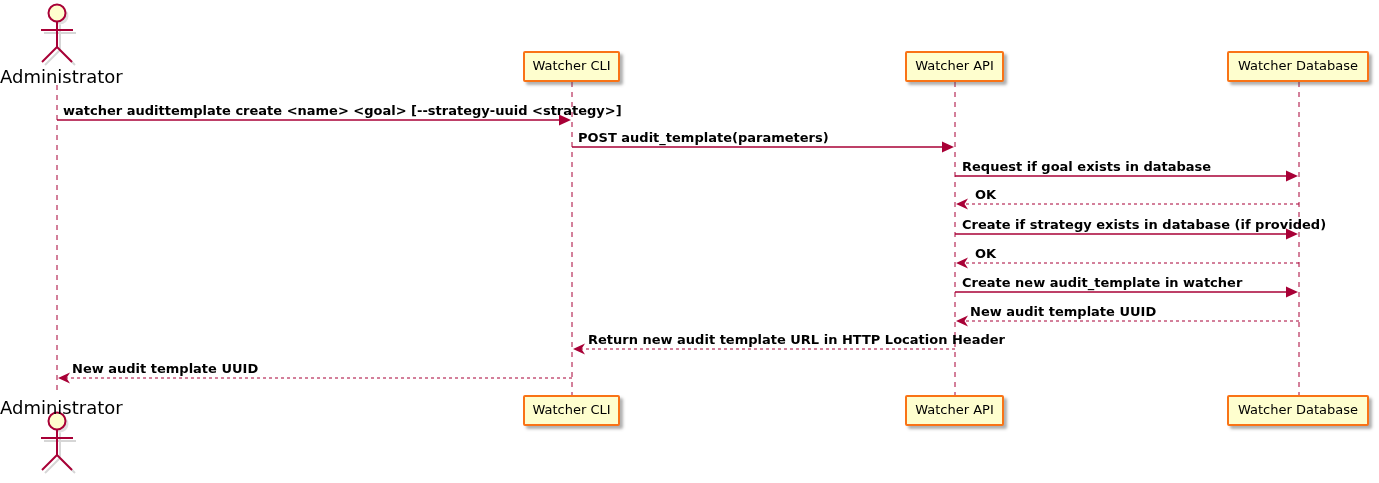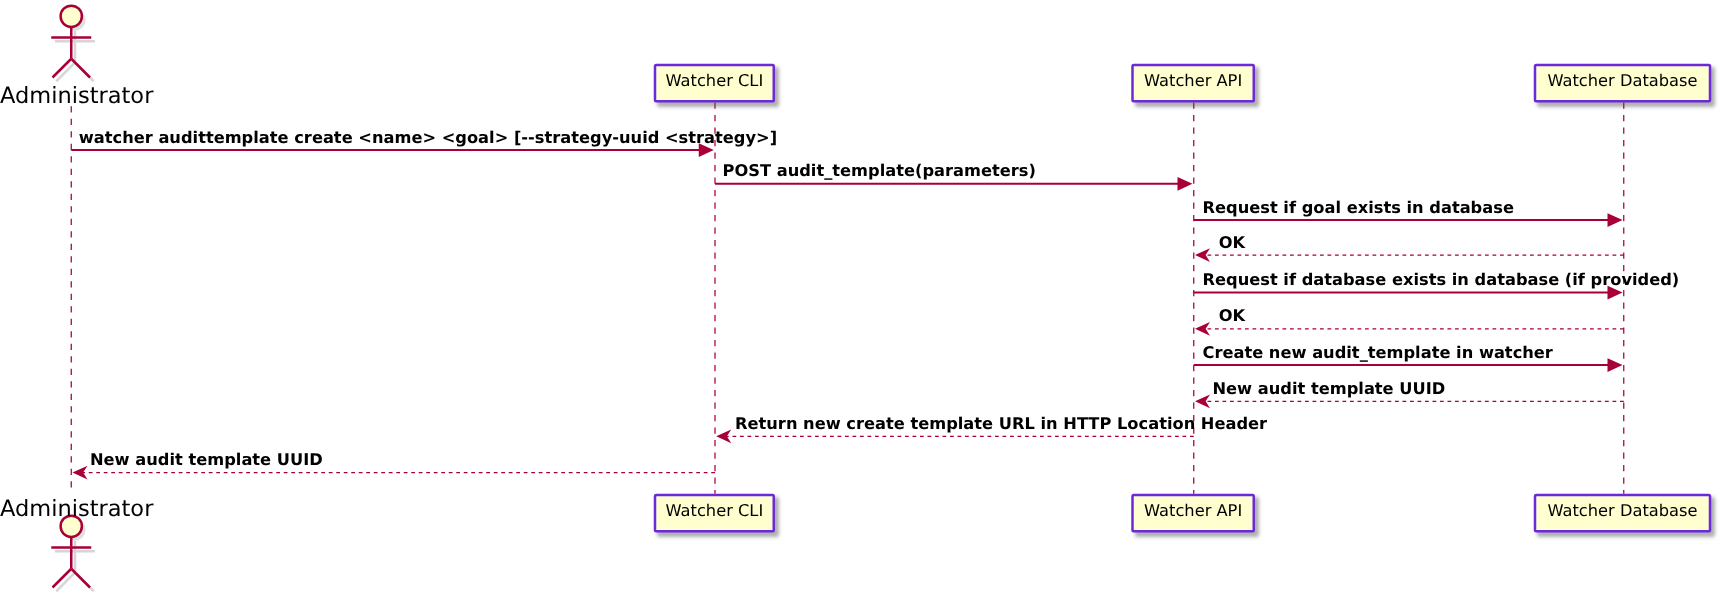--- a/index.html
+++ b/index.html
@@ -11,21 +11,21 @@
     font-family: "DejaVu Sans", "Liberation Sans", sans-serif;
     color: #000000;
     overflow: hidden;
   }
   svg.layer { position: absolute; left: 0; top: 0; }
   .participant {
     position: absolute;
     box-sizing: border-box;
     height: 31px;
     background: #FEFECE;
-    border: 2px solid #6d28d9;
+    border: 2px solid #f97316;
     border-radius: 2px;
     box-shadow: 3px 3px 3px rgba(80,80,80,0.45);
     text-align: center;
     font-size: 13px;
     line-height: 26px;
     white-space: nowrap;
     overflow: hidden;
   }
   .actor-label {
     position: absolute;
@@ -124,20 +124,20 @@
   <div class="participant" style="left:1227px; top:51px; width:142px;">Watcher Database</div>
 
   <div class="participant" style="left:523px;  top:395px; width:97px;">Watcher CLI</div>
   <div class="participant" style="left:905px;  top:395px; width:99px;">Watcher API</div>
   <div class="participant" style="left:1227px; top:395px; width:142px;">Watcher Database</div>
 
   <div class="msg-label" style="left:63px;  top:103px;">watcher audittemplate create &lt;name&gt; &lt;goal&gt; [--strategy-uuid &lt;strategy&gt;]</div>
   <div class="msg-label" style="left:578px; top:130px;">POST audit_template(parameters)</div>
   <div class="msg-label" style="left:962px; top:159px;">Request if goal exists in database</div>
   <div class="msg-label" style="left:975px; top:187px;">OK</div>
-  <div class="msg-label" style="left:962px; top:217px;">Request if database exists in database (if provided)</div>
+  <div class="msg-label" style="left:962px; top:217px;">Create if strategy exists in database (if provided)</div>
   <div class="msg-label" style="left:975px; top:246px;">OK</div>
   <div class="msg-label" style="left:962px; top:275px;">Create new audit_template in watcher</div>
   <div class="msg-label" style="left:970px; top:304px;">New audit template UUID</div>
-  <div class="msg-label" style="left:588px; top:332px;">Return new create template URL in HTTP Location Header</div>
+  <div class="msg-label" style="left:588px; top:332px;">Return new audit template URL in HTTP Location Header</div>
   <div class="msg-label" style="left:72px;  top:361px;">New audit template UUID</div>
 
 </div>
 
 </body></html>

